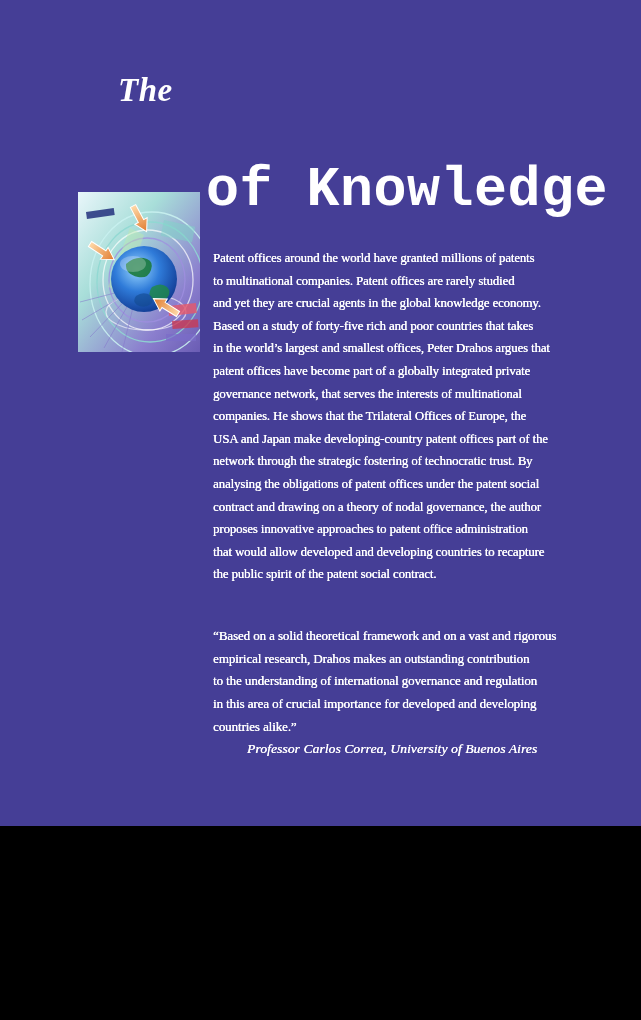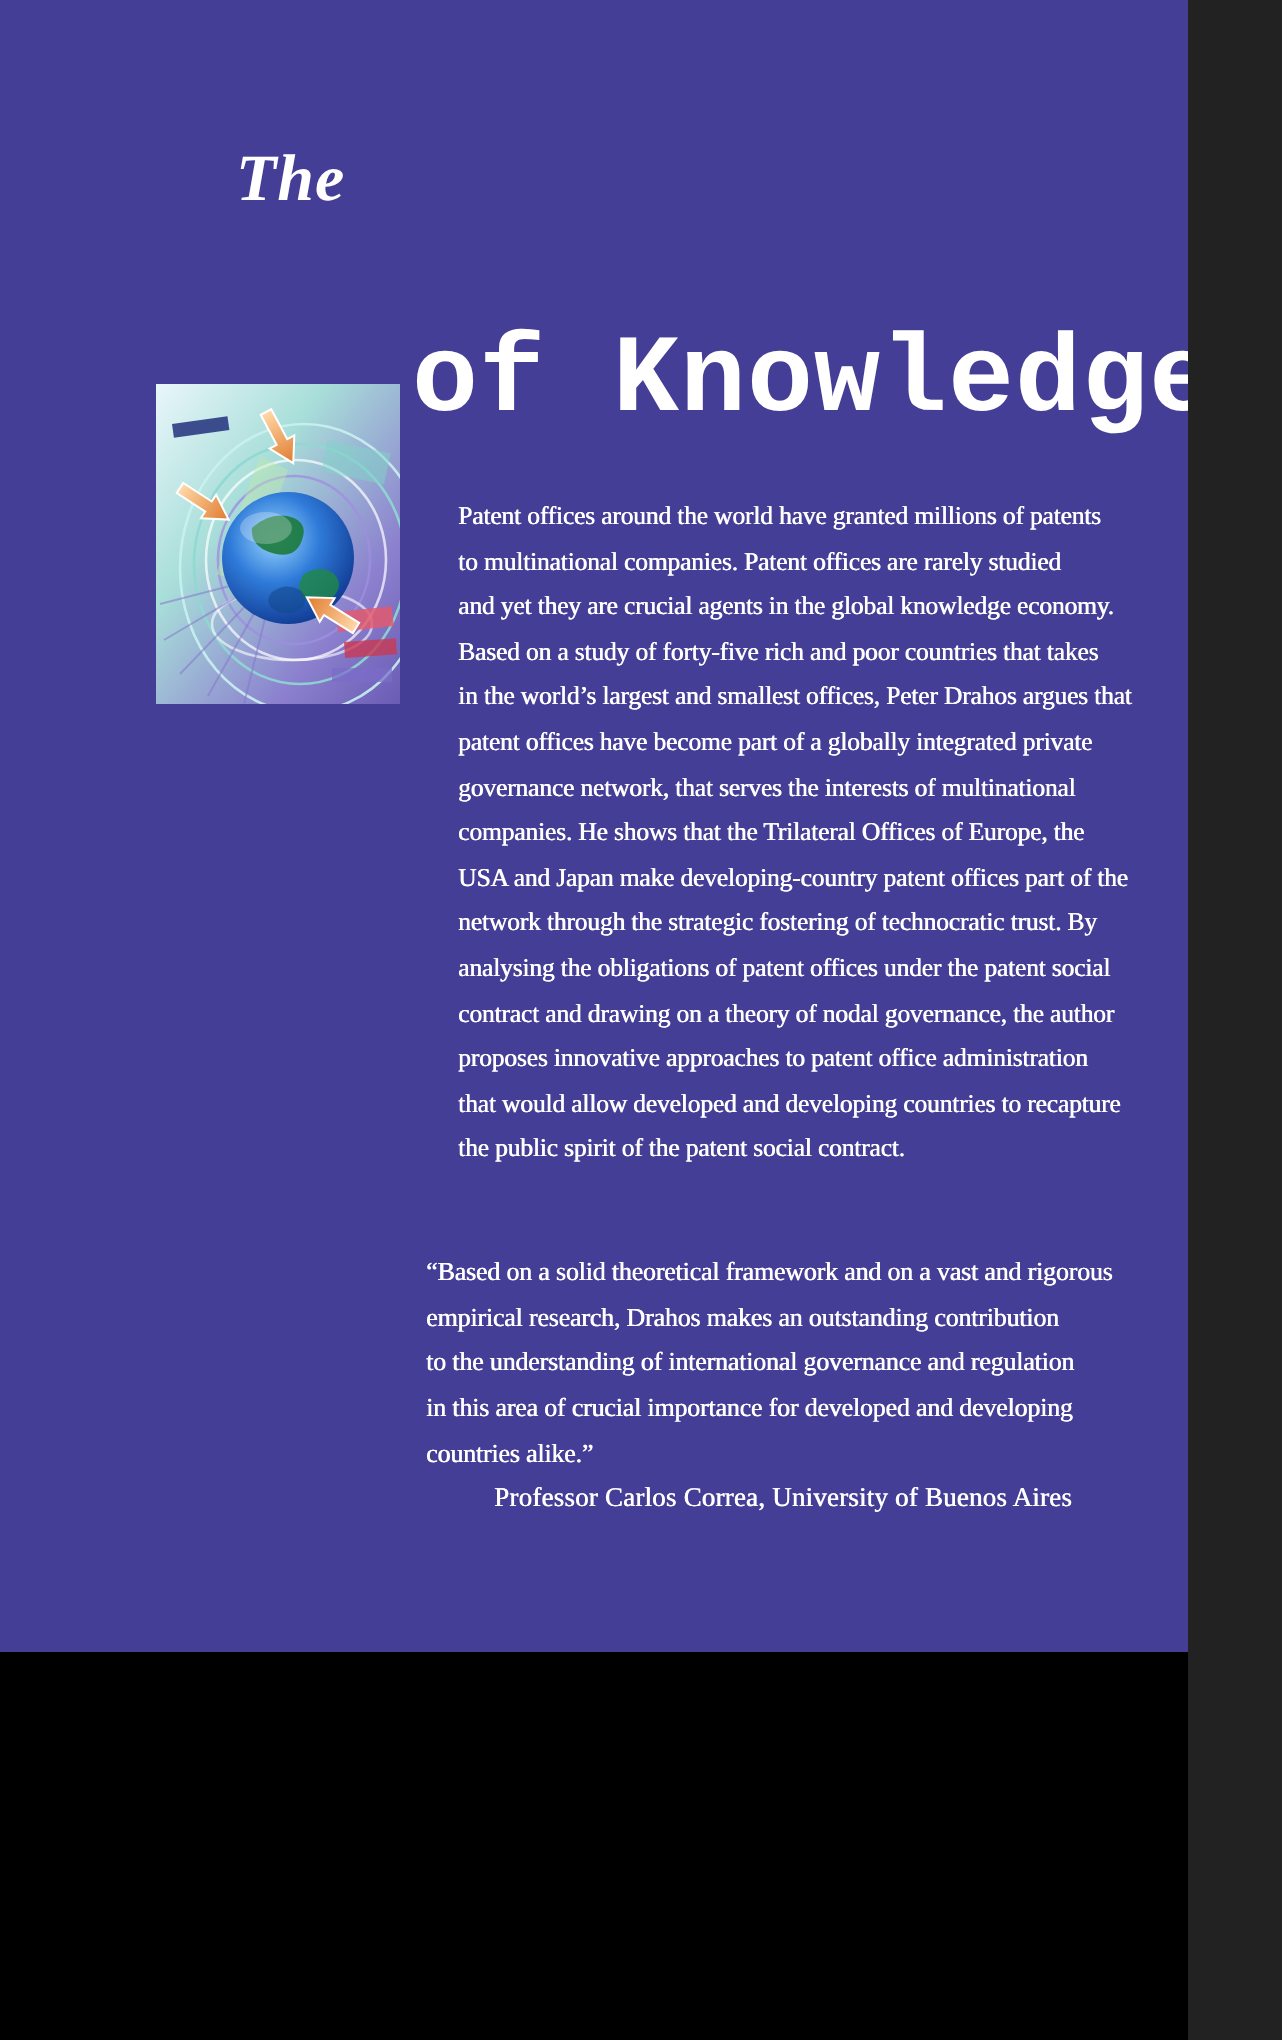--- a/index.html
+++ b/index.html
@@ -1,17 +1,17 @@
 <!DOCTYPE html>
 <html><head>
 <meta charset="utf-8">
 <style>
   html,body { margin:0; padding:0; background:#222; }
   .page {
-    position:relative; width:594px; height:1020px; overflow:hidden;
+    position:relative; width:641px; height:1020px; overflow:hidden;
     background:#453E96; color:#FFFFFF;
     font-family:"Liberation Serif", serif;
   }
   
   .title-the {
     position:absolute; left:118px; top:72px;
     font-size:33px; font-style:italic; font-weight:bold; letter-spacing:0.5px;
   }
   .title-l2 {
     position:absolute; left:84px; top:101px;
@@ -19,32 +19,32 @@
   }
   .title-l3 {
     position:absolute; left:206px; top:161px;
     font-size:55px; font-weight:bold; letter-spacing:0.5px; line-height:60px; white-space:nowrap;font-family:Liberation Mono, monospace;
   }
   
   .illus { position:absolute; left:78px; top:192px; width:122px; height:160px; }
   .illus svg { display:block; }
   
   .blurb {
-    position:absolute; left:229px; top:247px;
+    position:absolute; left:213px; top:247px;
     font-size:12.8px; line-height:22.6px; letter-spacing:-0.1px;
     white-space:pre-line; text-shadow:0.3px 0 0 currentColor;
   }
   .quote {
     position:absolute; left:213px; top:625px;
     font-size:13px; line-height:22.7px; letter-spacing:-0.1px;
     white-space:pre-line; text-shadow:0.3px 0 0 currentColor;
   }
   .quote-attr {
     position:absolute; left:247px; top:741px;
-    font-size:13.5px; letter-spacing:0.1px;
+    font-size:13.5px; font-style:italic; letter-spacing:0.1px;
     text-shadow:0.3px 0 0 currentColor; white-space:nowrap;
   }
   
   .footer {
     position:absolute; left:0; top:826px; width:641px; height:194px;
     background:#000000;
   }
 </style>
 </head>
 <body>

